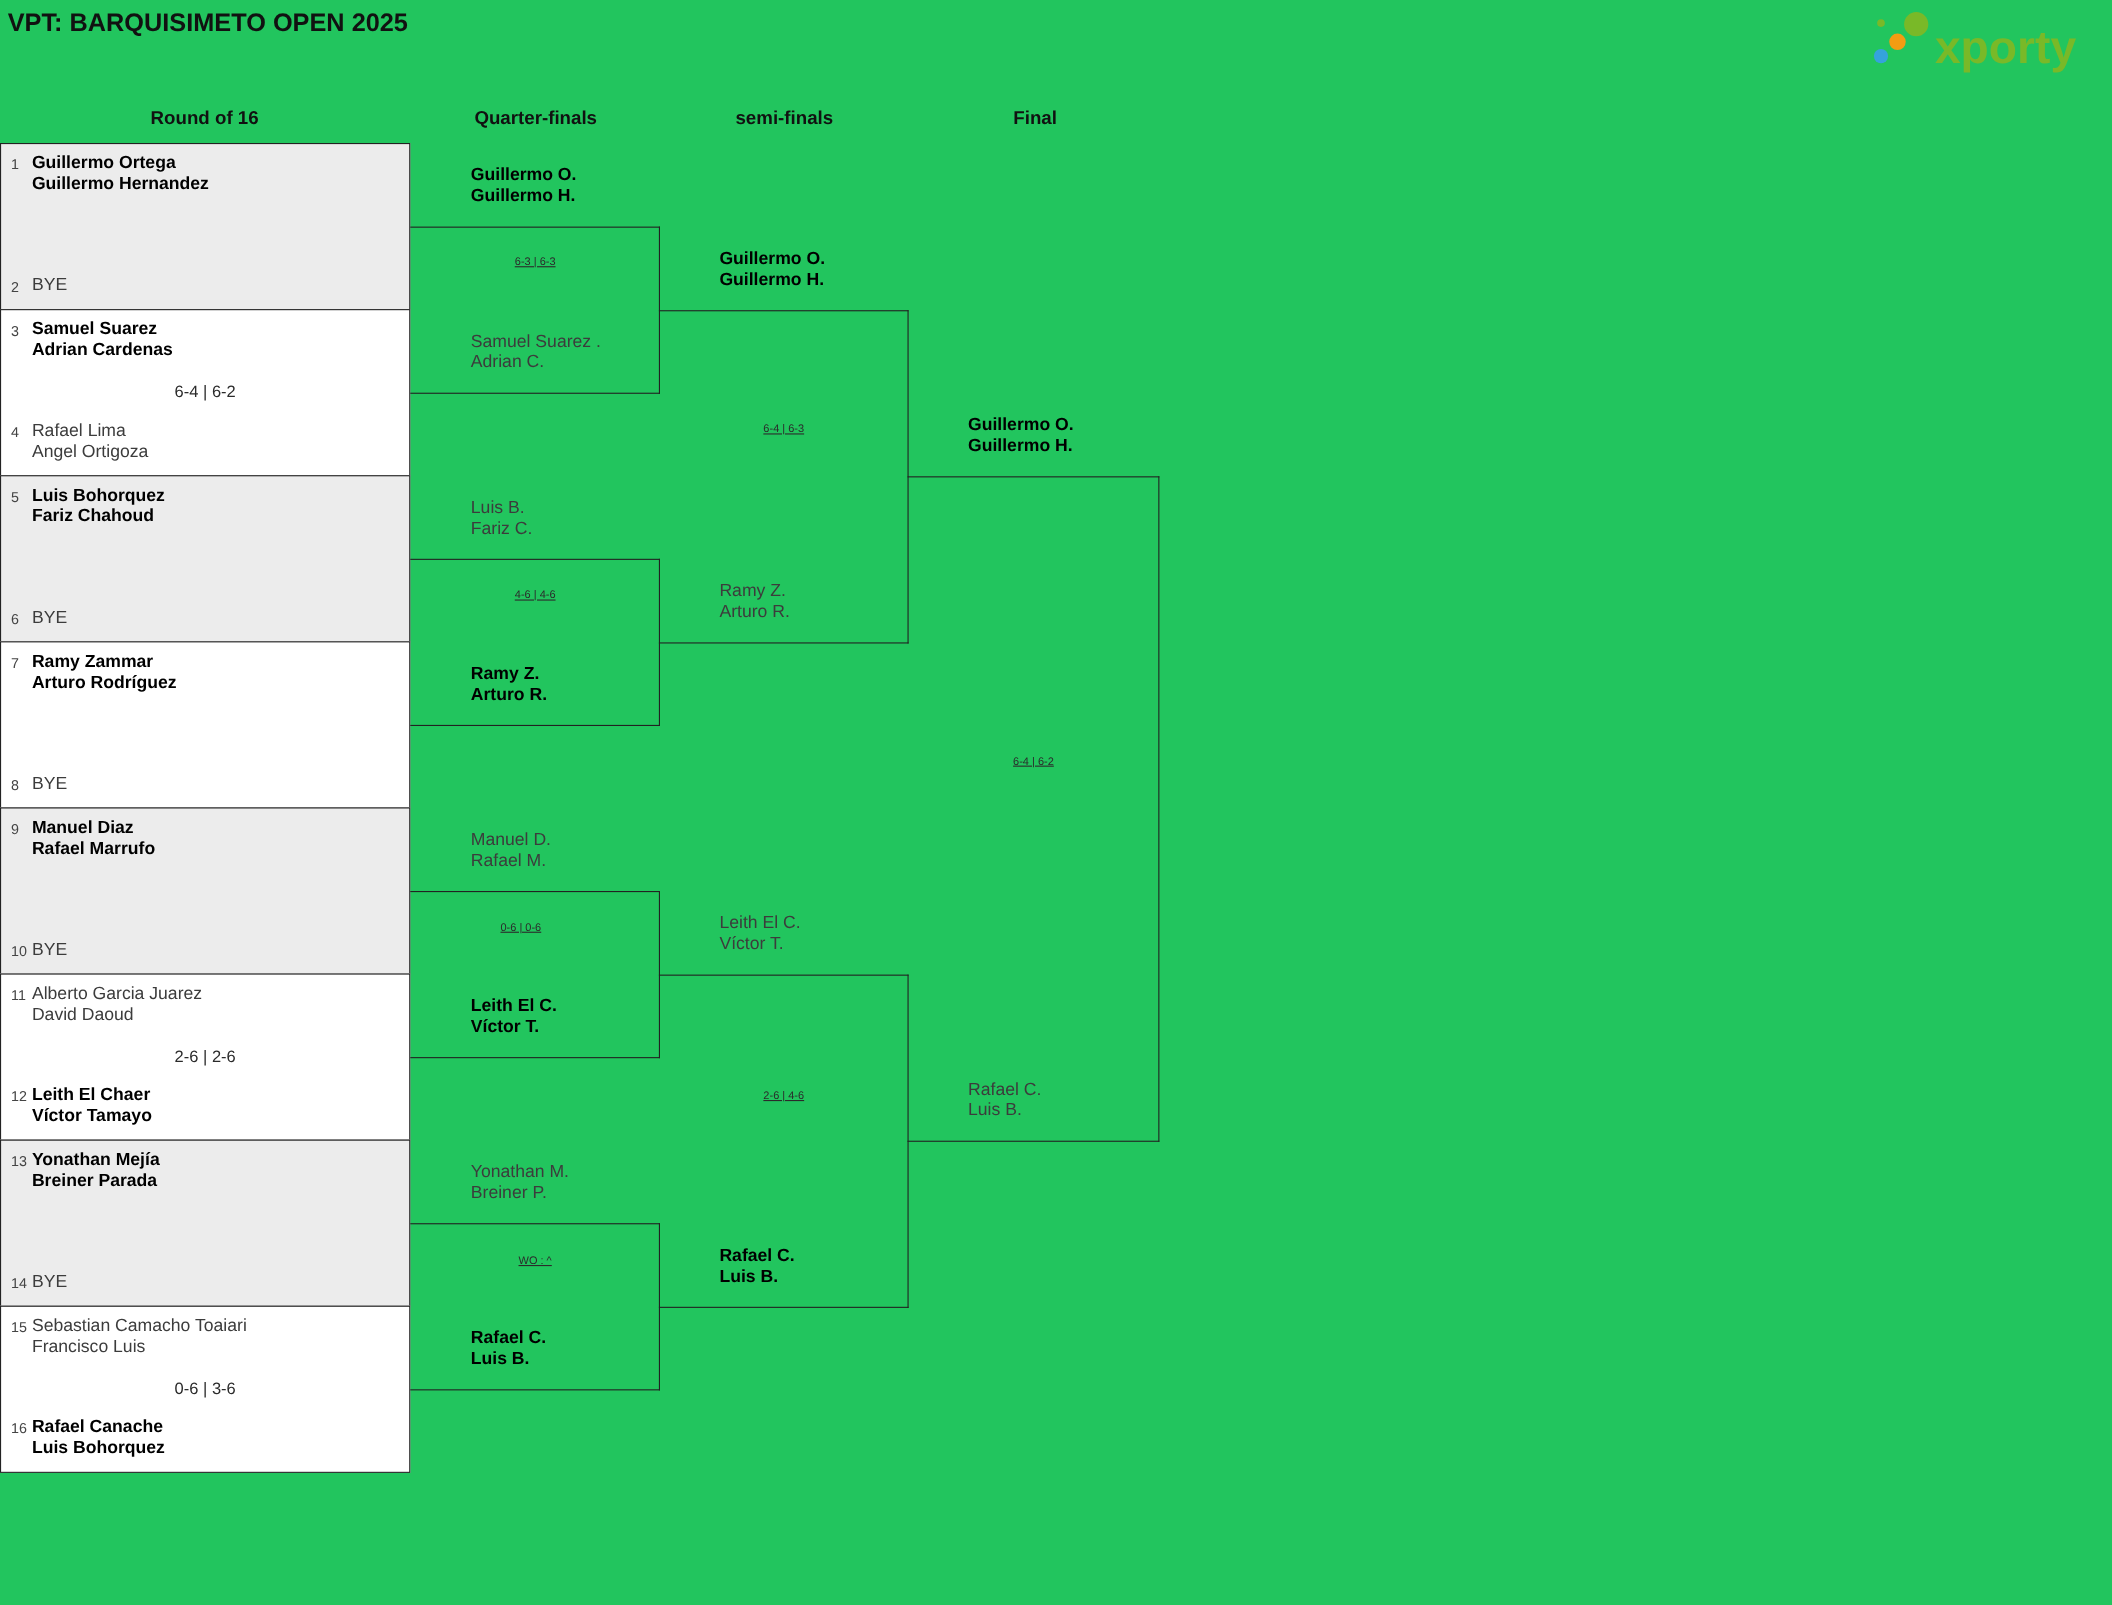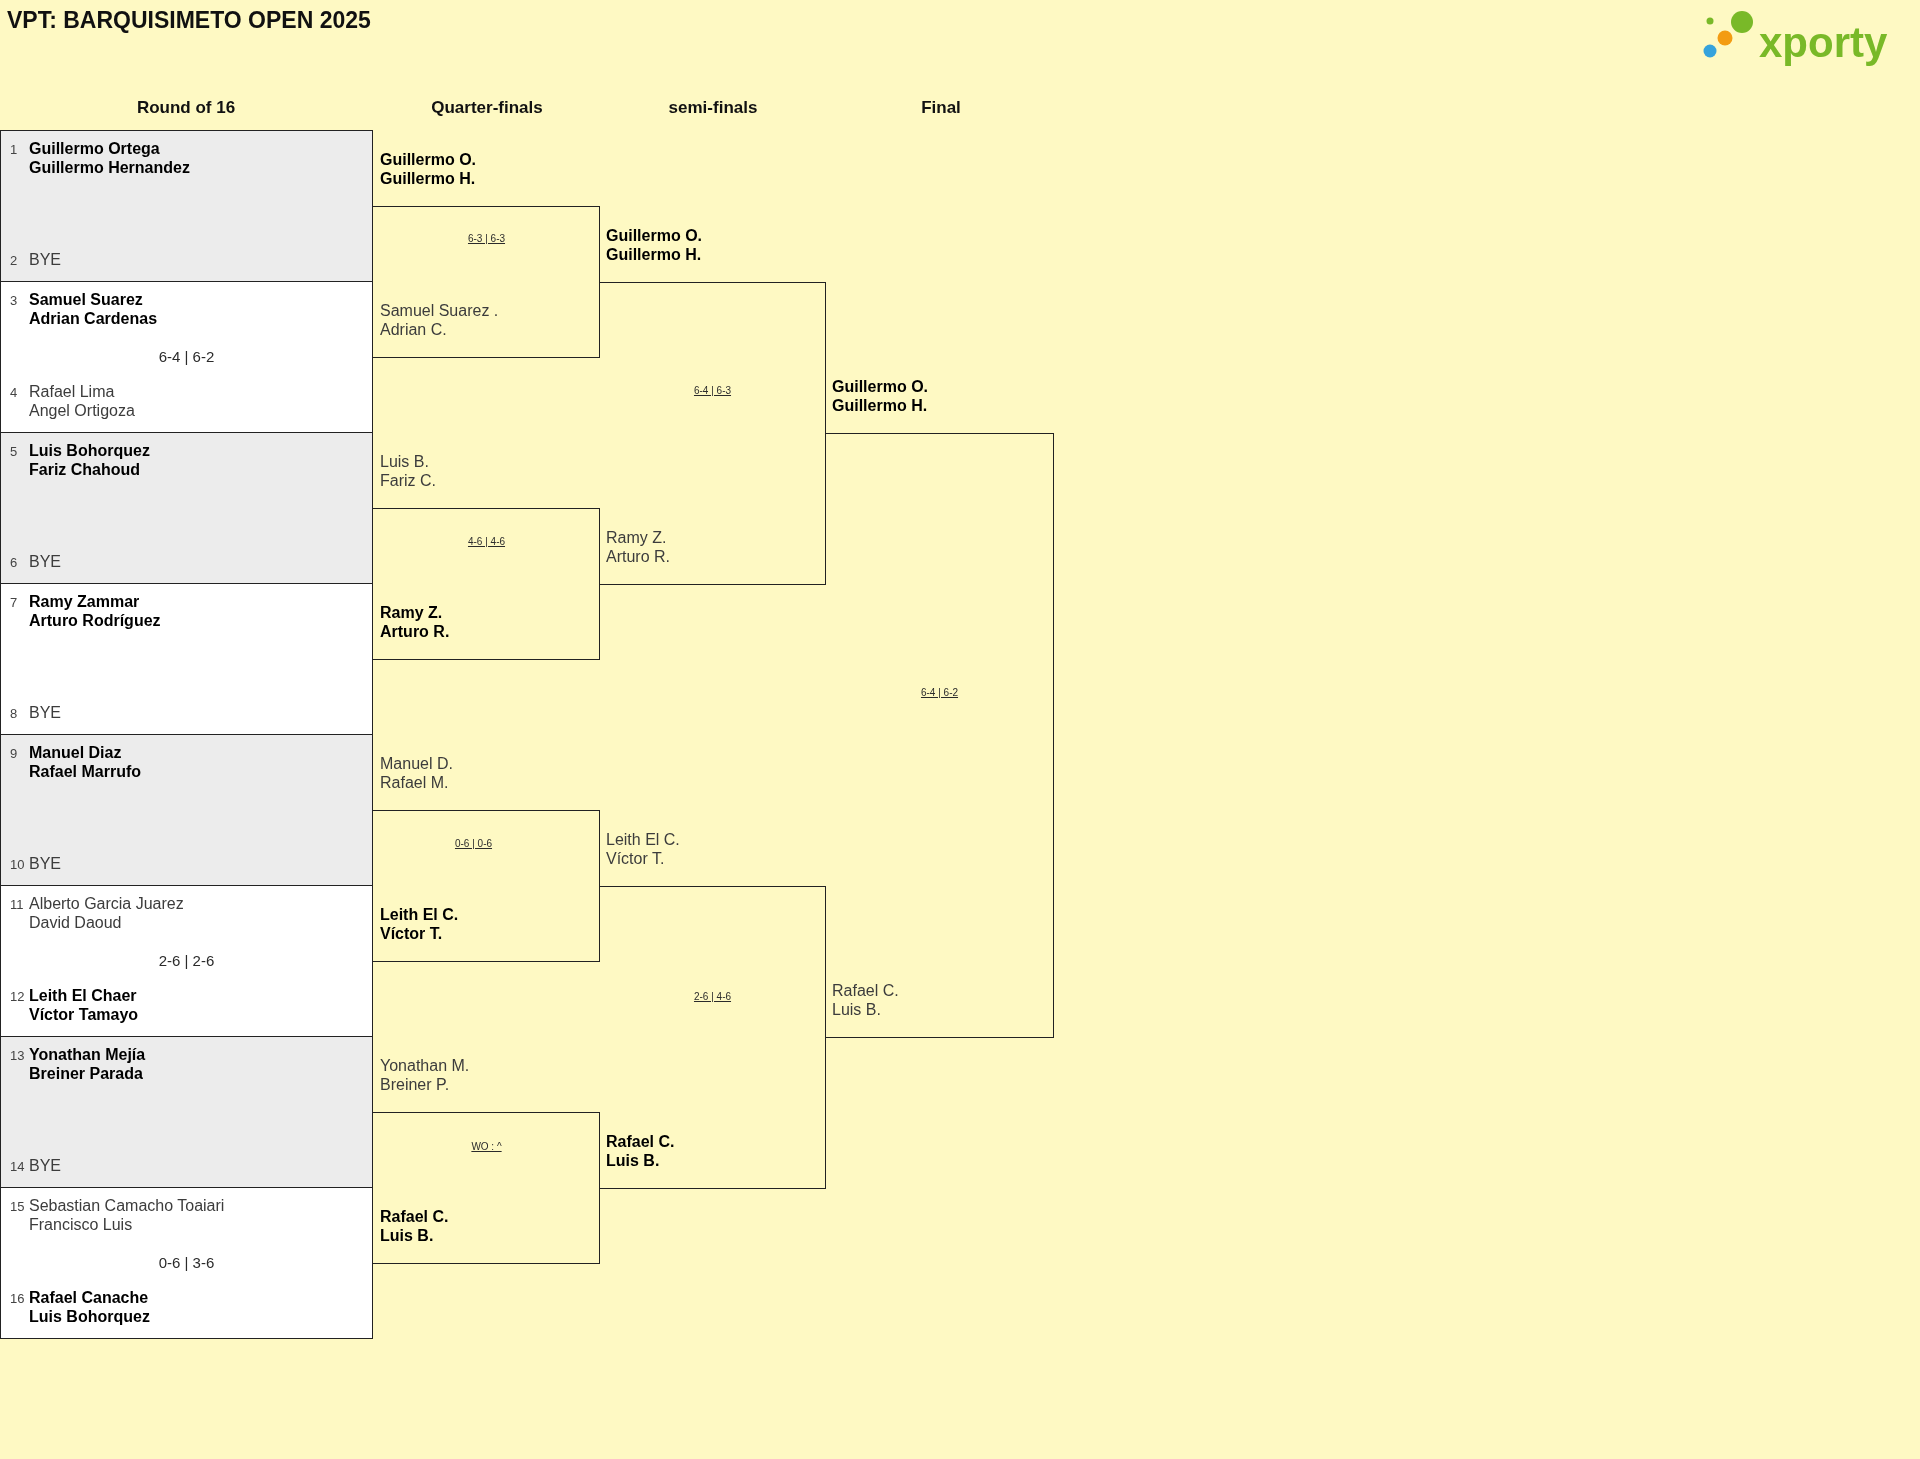--- a/index.html
+++ b/index.html
@@ -1,17 +1,17 @@
 <!DOCTYPE html>
 <html><head>
 <meta charset="utf-8">
 <style>
   html,body { margin:0; padding:0; background:#fff; }
   body { font-family:"Liberation Sans", sans-serif; color:#000; }
-  #page { position:relative; width:1920px; height:1459px; background:#fef9c3; overflow:hidden; }
+  #page { position:relative; width:1920px; height:1459px; background:#22c55e; overflow:hidden; }
 
   .title { position:absolute; left:7px; top:5px; font-size:23px; font-weight:bold; line-height:30px; color:#111; }
 
   .logo { position:absolute; right:6px; top:8px; width:215px; height:62px; }
 
   .col-header { position:absolute; top:98px; width:240px; text-align:center; font-size:17px; font-weight:bold; color:#111; }
 
   .box { position:absolute; left:0; width:373px; height:152px; border:1px solid #222; box-sizing:border-box; background:#fff; }
   .box.shaded { background:#ececec; }
 
@@ -20,21 +20,21 @@
   .entry.bot { bottom:12px; }
   .seed { flex:none; width:19px; font-size:13px; color:#444; padding-top:3px; }
   .names { font-size:16px; line-height:19px; color:#3c3c3c; }
   .names.win { font-weight:bold; color:#000; }
   .names > div:empty { display:none; }
 
   .box-score { position:absolute; top:66px; left:0; right:0; text-align:center; font-size:15px; color:#2b2b2b; }
 
   .rect { position:absolute; box-sizing:border-box; border:1px solid #222; border-left:none; }
 
-  .names-float { position:absolute; font-size:16px; line-height:19px; color:#3c3c3c; }
+  .names-float { position:absolute; font-size:16px; line-height:19px; color:#3c3c3c;margin-left:48px; }
   .names-float.win { font-weight:bold; color:#000; }
 
   .score-float { position:absolute; text-align:center; font-size:10px; color:#2b2b2b;text-decoration:underline; }
 </style>
 </head>
 <body>
 
 <div id="page">
 
   <div class="title">

